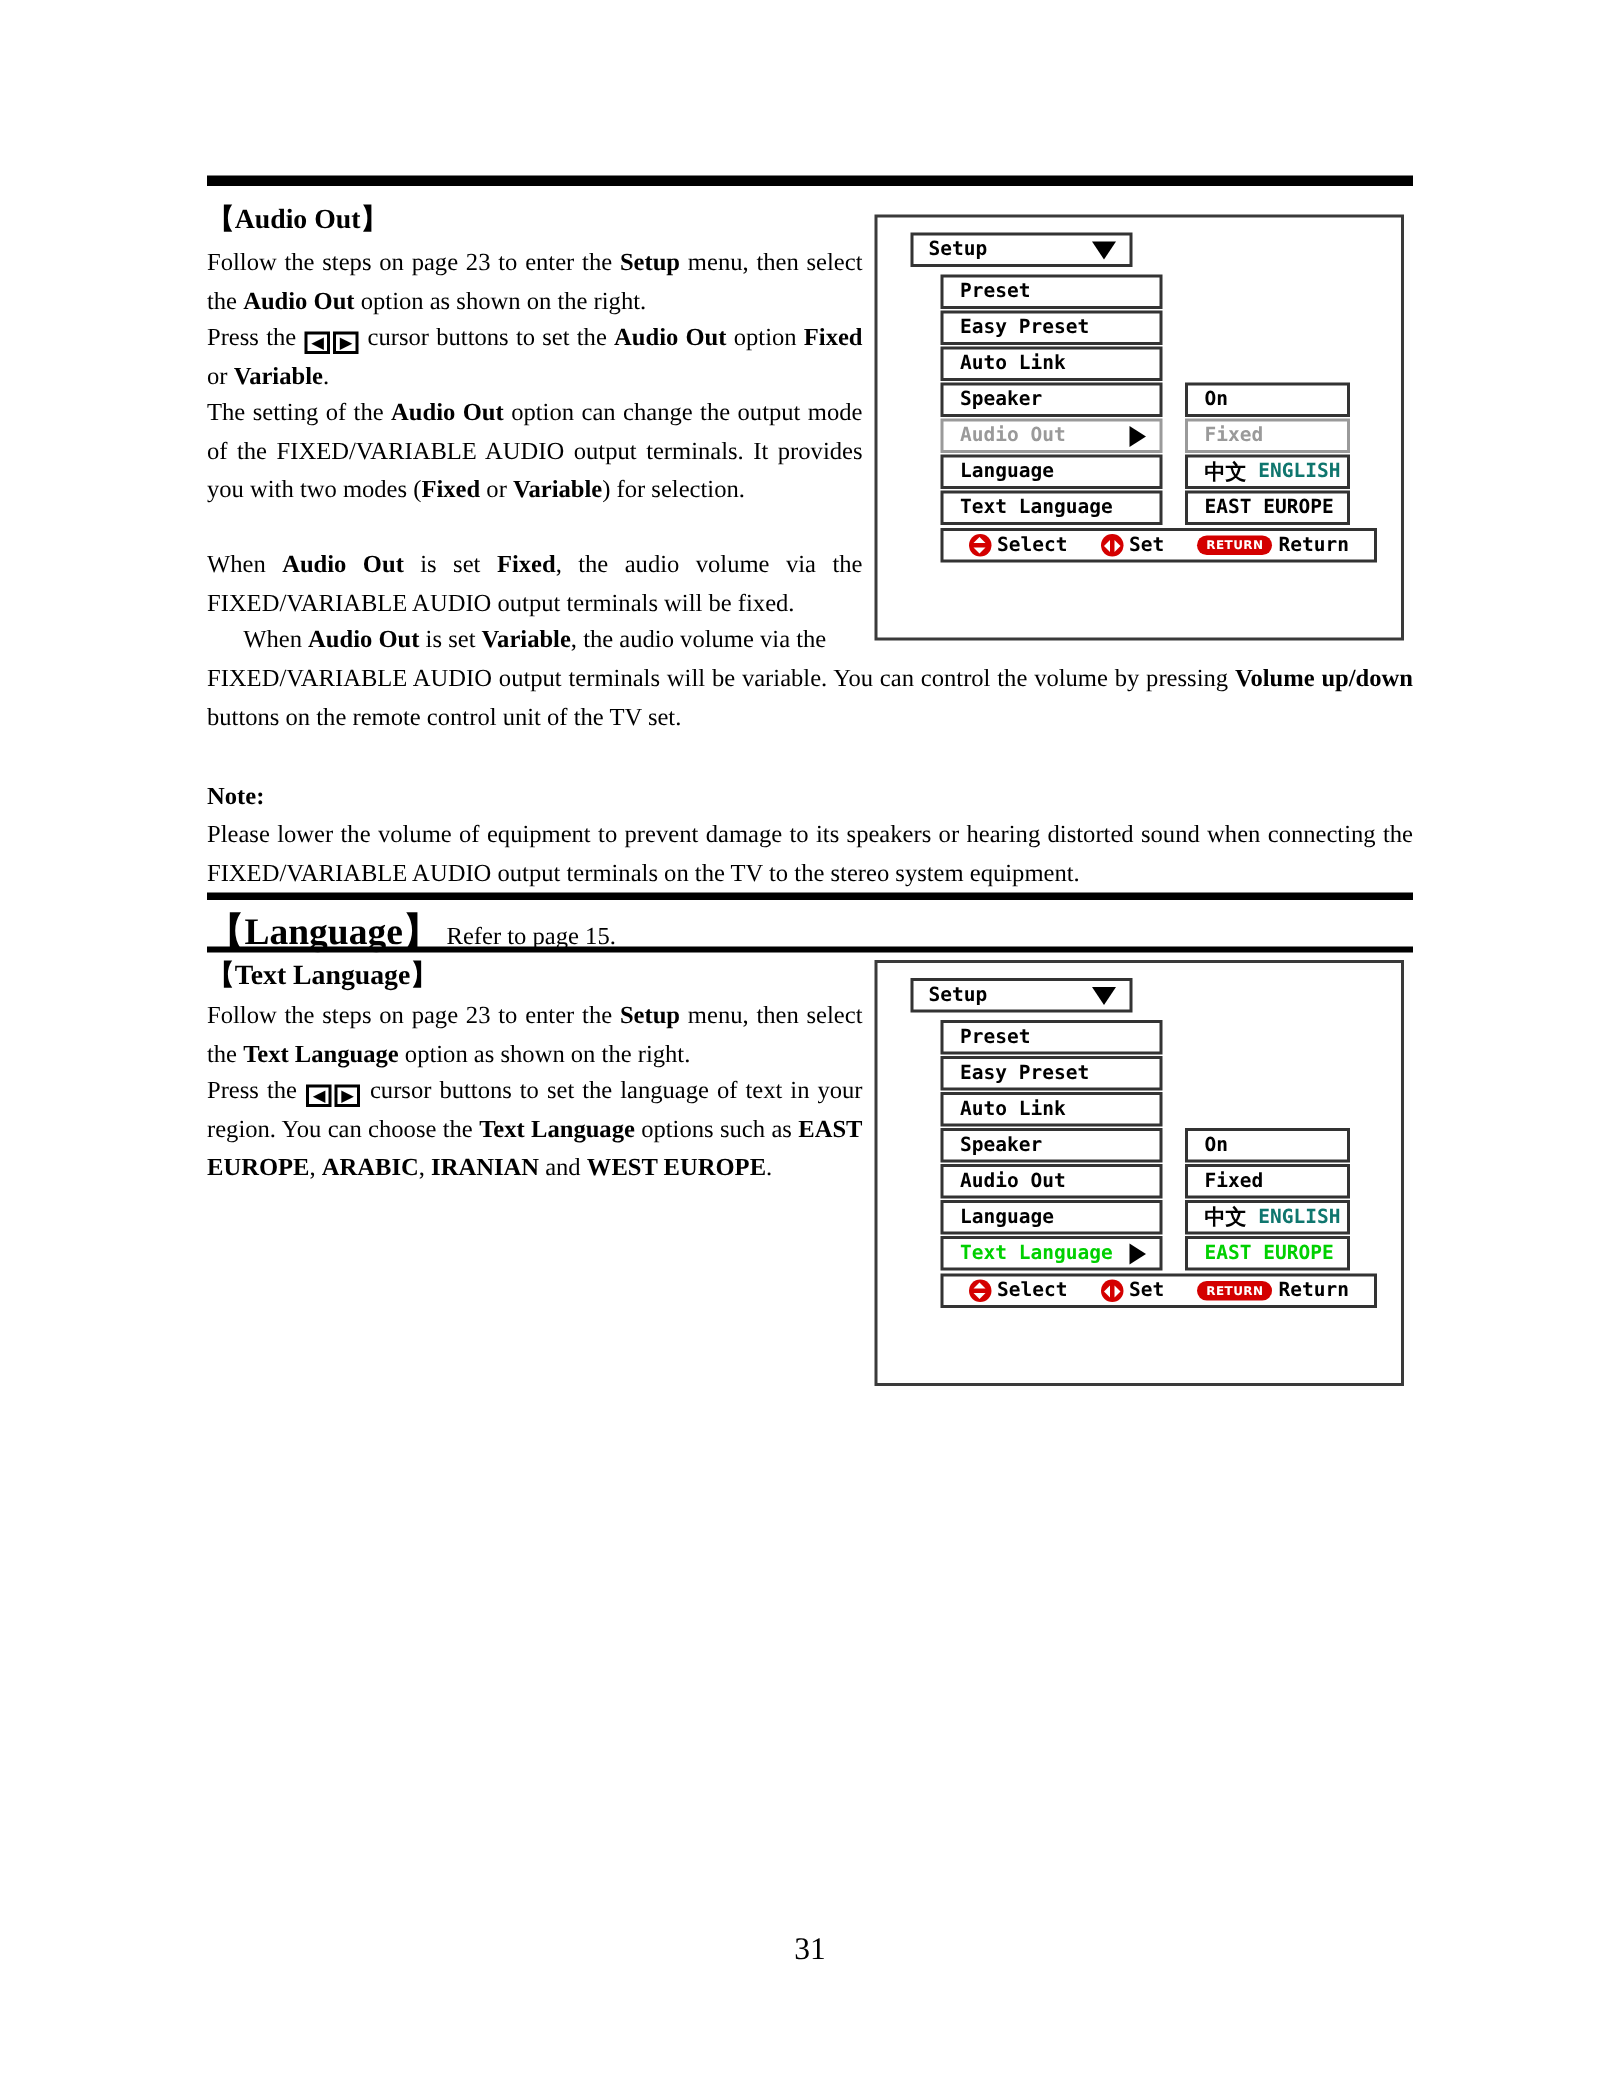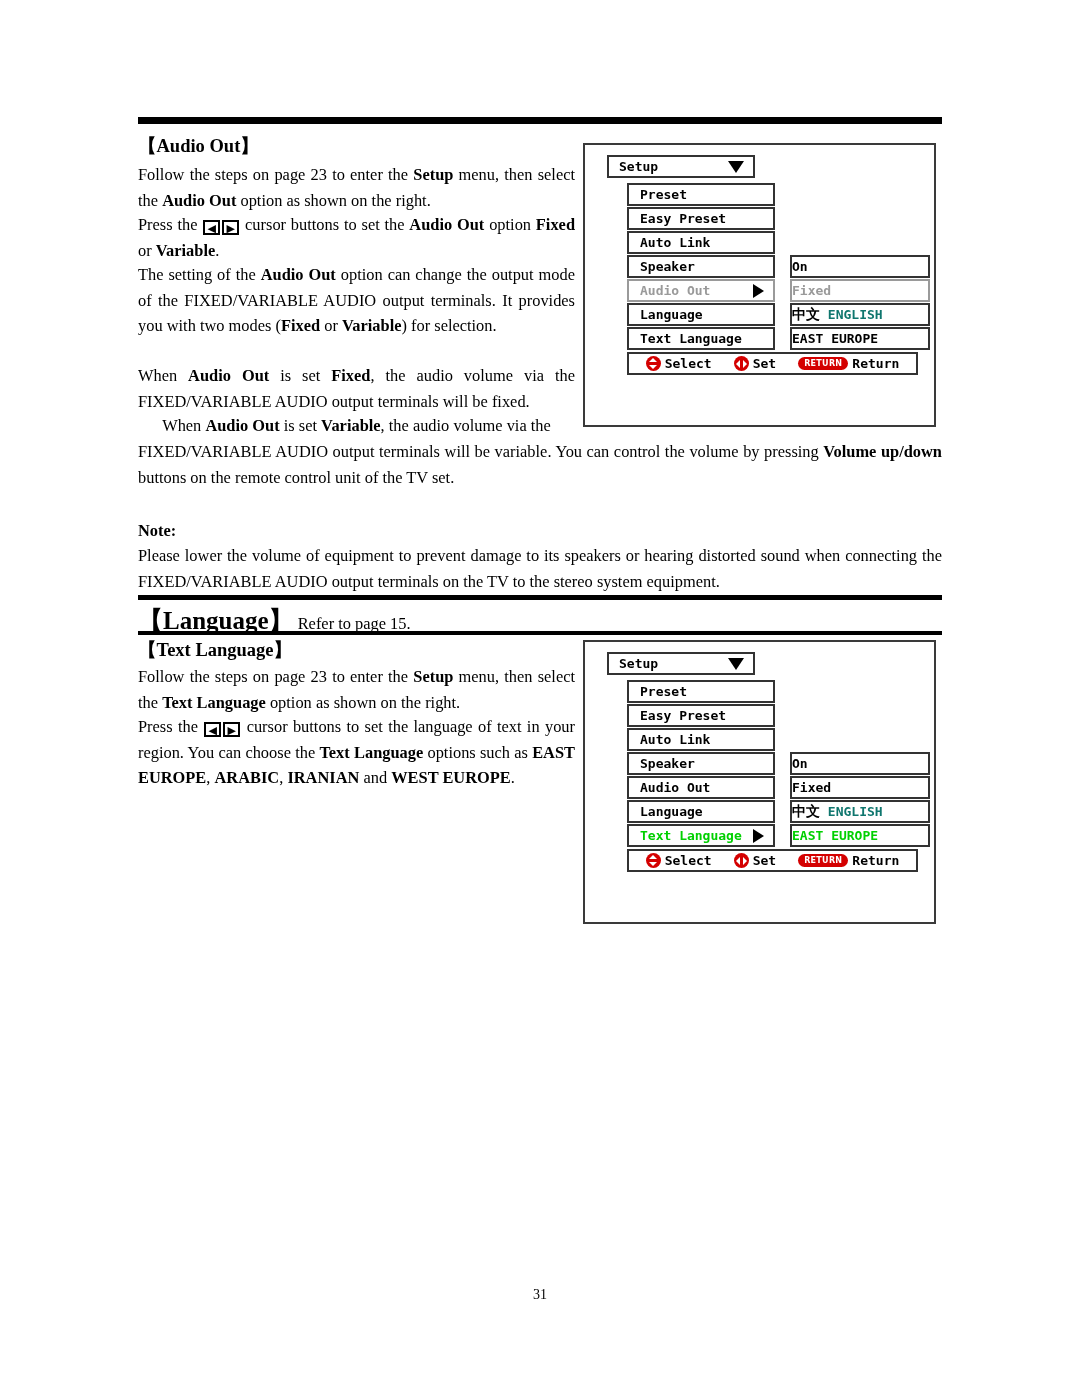--- a/index.html
+++ b/index.html
@@ -161,21 +161,22 @@
     border-top: 12px solid #000;
   }
 
   .osd-left {
     left: 42px;
     width: 148px;
     padding-left: 11px;
   }
   .osd-right {
     left: 205px;
-    width: 140px;
+    width: 110px;
+    padding-left: 11px;
   }
   .osd-dim {
     color: #9a9a9a;
     border-color: #9a9a9a;
   }
   .osd-green {
     color: #00d000;
     border-color: #333;
   }
   .arrow-right {
@@ -279,21 +280,21 @@
     font-size: 13px;
     color: #000;
   }
 
   .page-num {
     position: absolute;
     left: 0;
     top: 1287px;
     width: 804px;
     text-align: center;
-    font-size: 14px;
+    font-size: 21px;
   }
 </style>
 </head>
 <body>
 
 <div class="page">
 
   <div class="title-rule"></div>
 
   <div class="sec-head" style="position:absolute; left:0; top:133px;">【Audio Out】</div>

